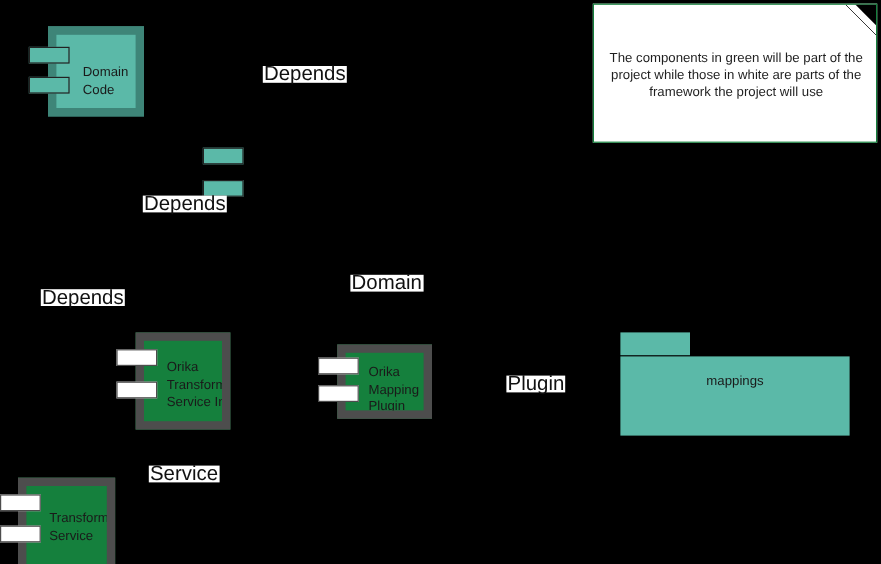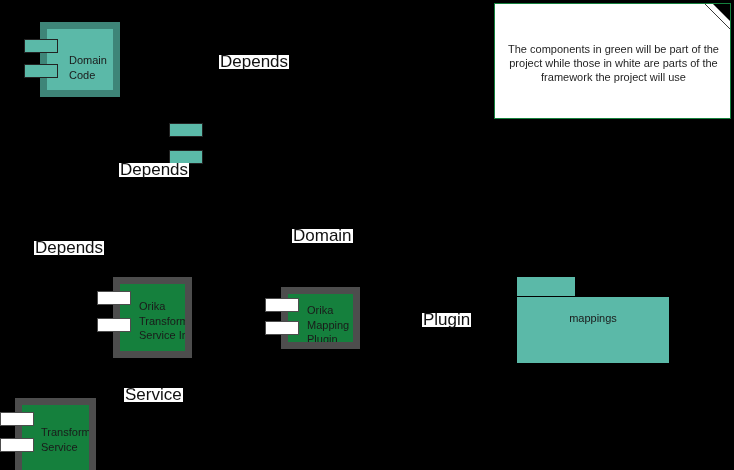--- a/index.html
+++ b/index.html
@@ -172,21 +172,21 @@
   <div class="port white" style="left:265px; top:321px; width:34px; height:14px;"></div>
 
   <div class="component white" style="left:15px; top:398px; width:81px; height:81px;">
     <div class="component-label" style="left:19px; top:20px; width:90px;">Transformation
 Service</div>
   </div>
   <div class="port white" style="left:0px; top:412px; width:34px; height:14px;"></div>
   <div class="port white" style="left:0px; top:438px; width:34px; height:14px;"></div>
 
   <div class="package-tab" style="left:517px; top:277px; width:58px; height:19px;"></div>
-  <div class="package-body" style="left:517px; top:297px; width:152px; height:66px;">
+  <div class="package-body" style="left:517px; top:297px; width:191px; height:66px;">
     <div class="package-name" style="top:14px;">mappings</div>
   </div>
 
   <div class="edge-label" style="left:219px; top:55px;">Depends</div>
 
   <div class="edge-label" style="left:119px; top:163px;">Depends</div>
 
   <div class="edge-label" style="left:34px; top:241px;">Depends</div>
 
   <div class="edge-label" style="left:292px; top:229px;">Domain</div>

